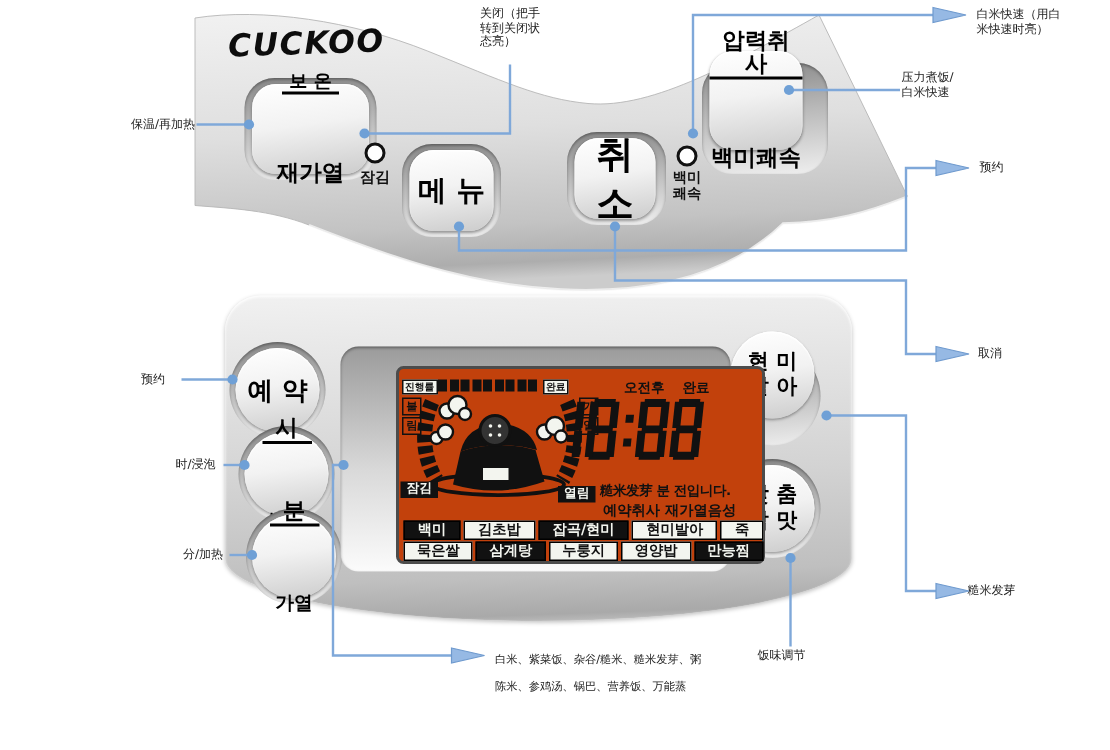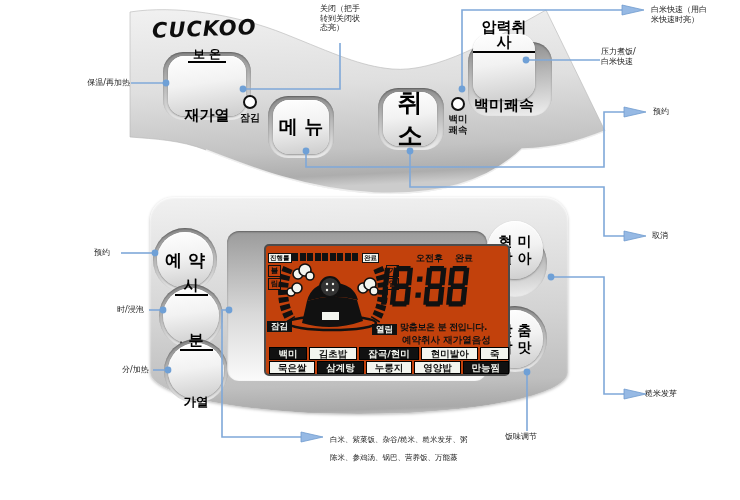--- a/index.html
+++ b/index.html
@@ -195,21 +195,21 @@
   </svg>
 
   <div class="invtag" style="left:1px;top:75px">잠김</div>
   <div class="invtag" style="left:106px;top:78px">열림</div>
 
   <div class="lcdtext" style="left:150px;top:6px;font-size:9px;display:flex;gap:12px">
     <span>오전후</span>
     <span>완료</span>
   </div>
 
-  <div class="lcdtext" style="left:134px;top:75px;font-size:9px;letter-spacing:-0.3px">맞춤보온 분 전입니다.</div>
+  <div class="lcdtext" style="left:134px;top:75px;font-size:9px;letter-spacing:-0.3px">糙米发芽 분 전입니다.</div>
   <div class="lcdtext" style="left:136px;top:88px;font-size:9.5px">예약취사 재가열음성</div>
 
   <div class="mrow" style="top:101px">
         <span class="inv">백미</span>
         <span>김초밥</span>
         <span class="inv">잡곡/현미</span>
         <span>현미발아</span>
         <span>죽</span>
       </div>
   <div class="mrow" style="top:115px">

